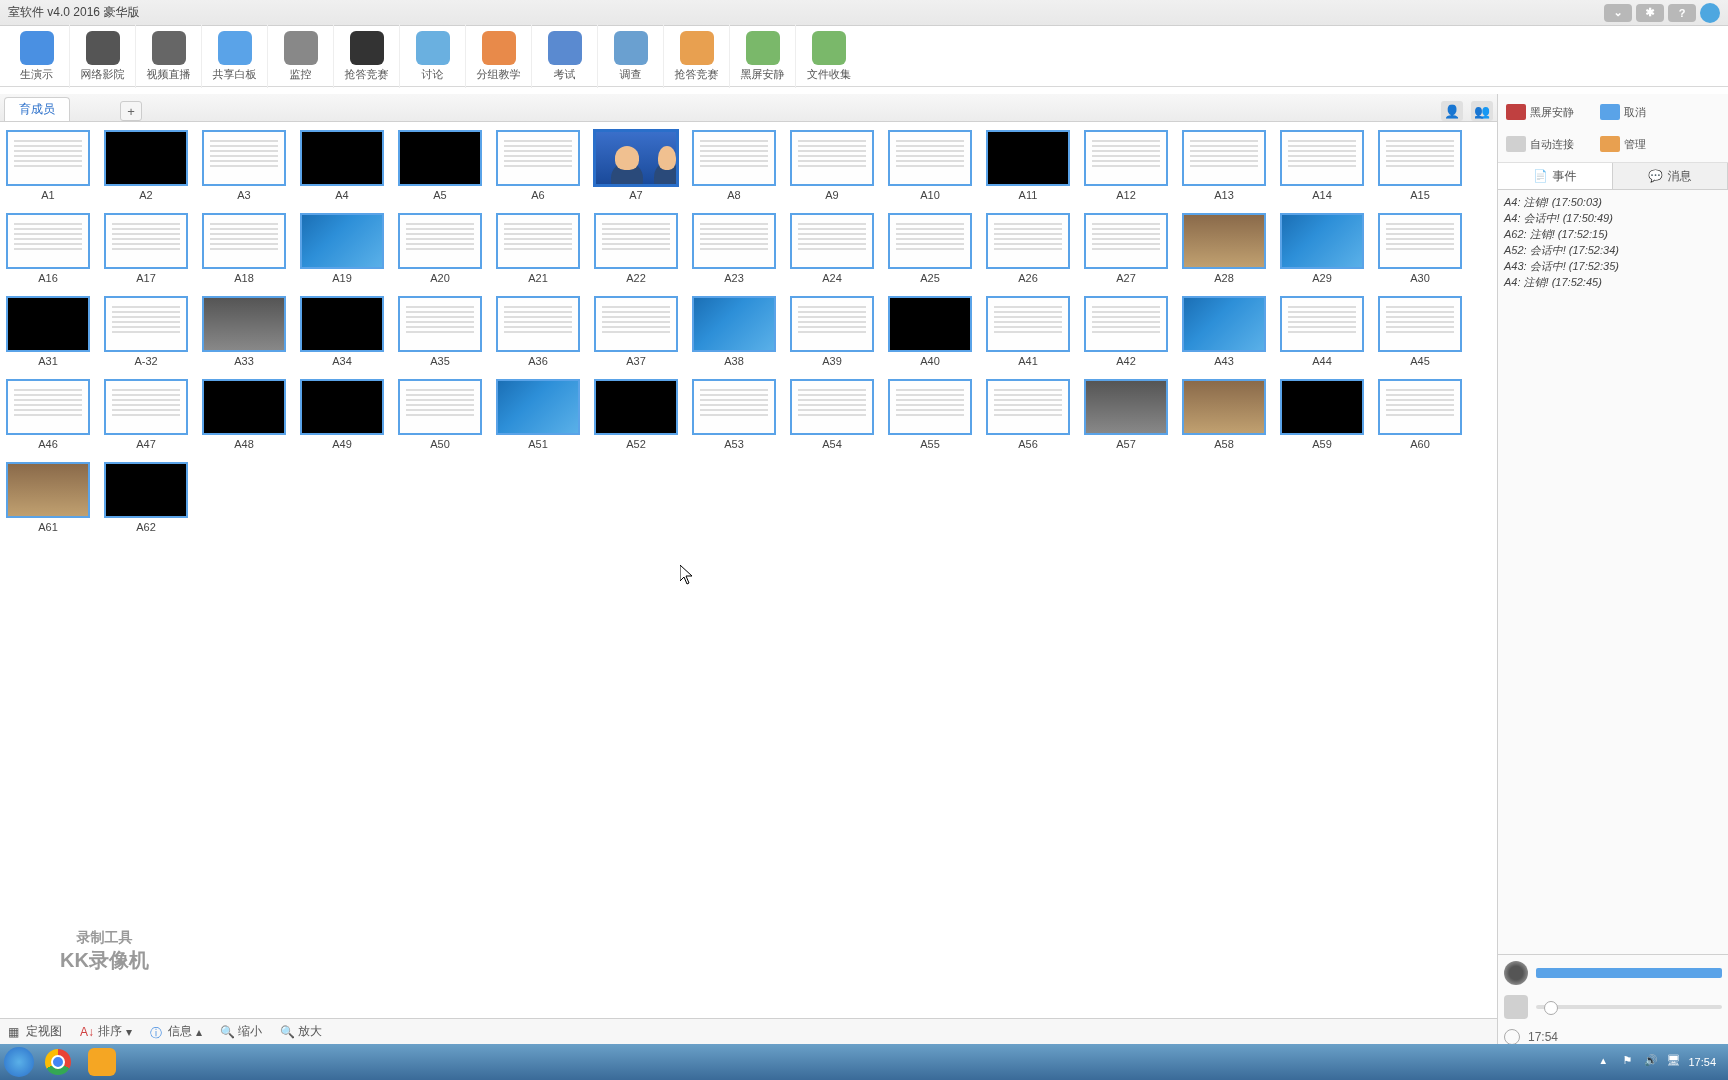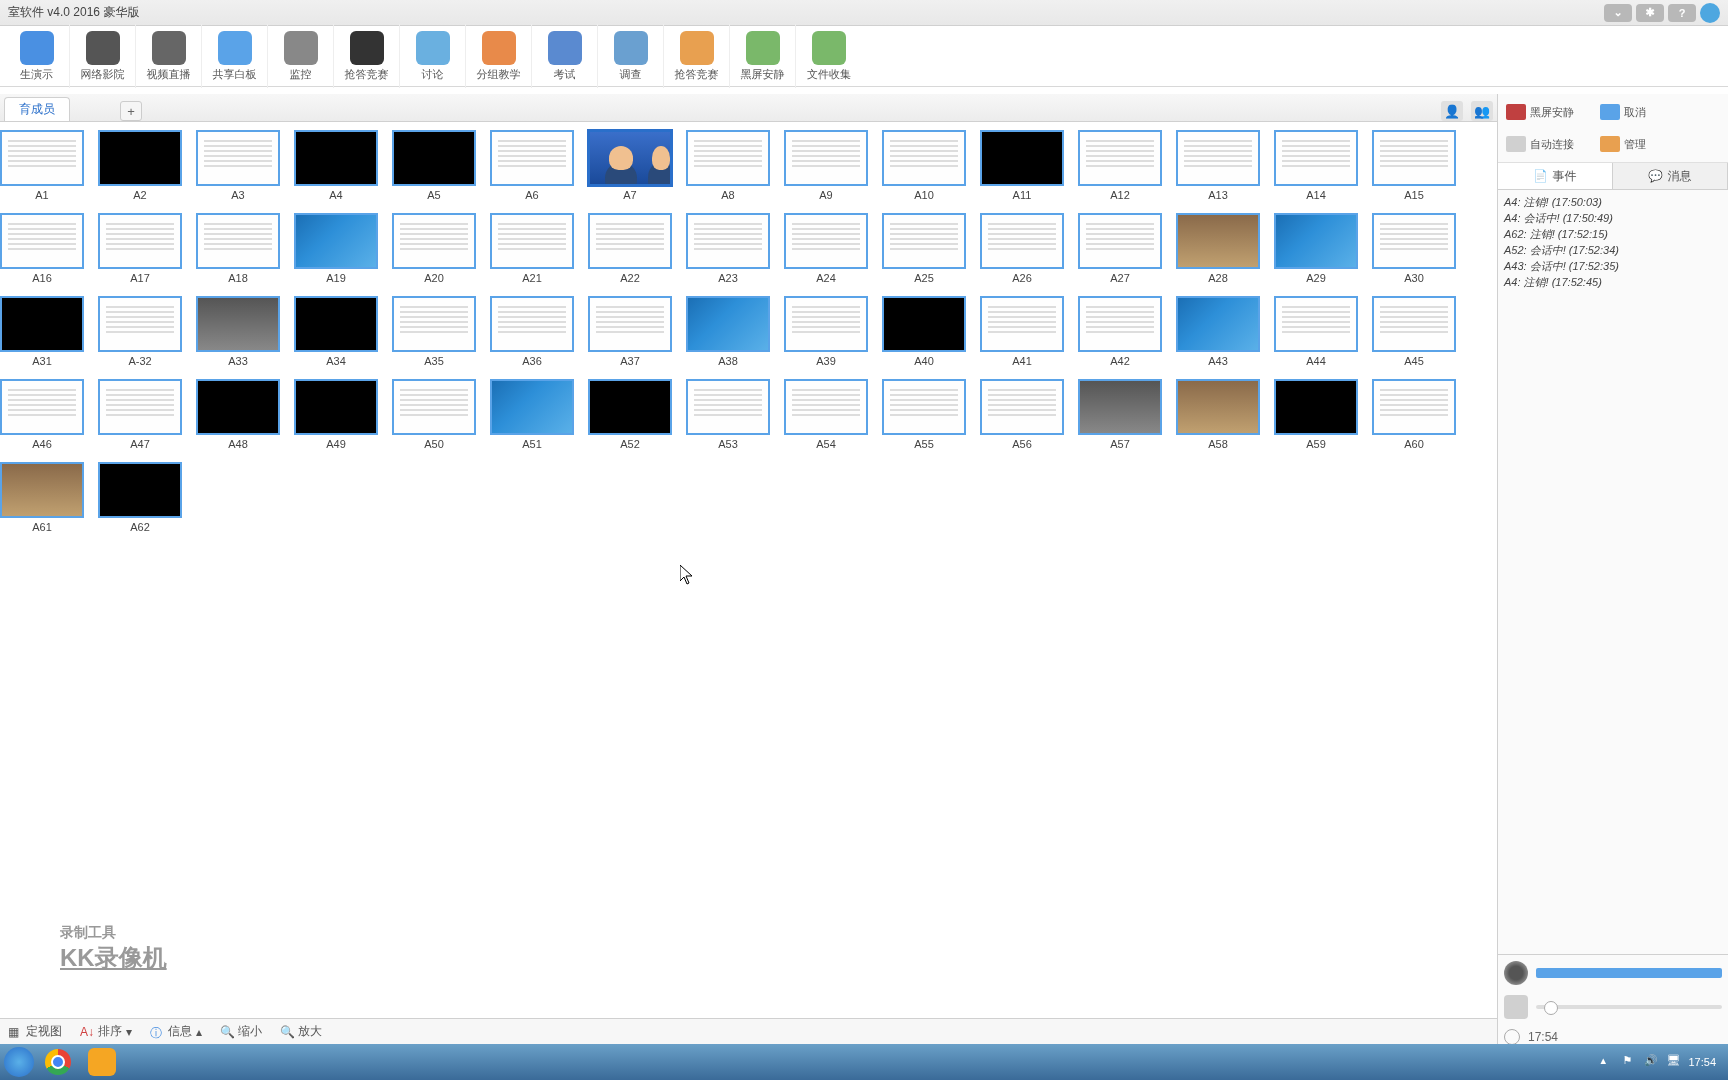--- a/index.html
+++ b/index.html
@@ -13,35 +13,35 @@
 .tb-btn:last-child { border-right: none; }
 .tb-icon { width: 34px; height: 34px; border-radius: 6px; margin-bottom: 2px; display: flex; align-items: center; justify-content: center; font-size: 18px; color: #fff; }
 .tb-label { font-size: 11px; }
 .main { position: absolute; top: 94px; bottom: 36px; left: 0; right: 195px; display: flex; flex-direction: column; }
 .tabbar { height: 28px; background: linear-gradient(#f7f7f7,#ececec); border-bottom: 1px solid #d0d0d0; display: flex; align-items: flex-end; padding-left: 4px; gap: 44px; }
 .tab { height: 24px; padding: 0 14px; font-size: 12px; background: #fff; border: 1px solid #d0d0d0; border-bottom: none; border-radius: 4px 4px 0 0; display: flex; align-items: center; color: #2a6fca; }
 .tab-add { width: 22px; height: 20px; margin-left: 6px; background: #f5f5f5; border: 1px solid #ccc; border-radius: 3px; display: flex; align-items: center; justify-content: center; font-size: 13px; color: #666; }
 .tabbar .spacer { flex: 1; }
 .tabbar .right-icons { display: flex; align-items: center; gap: 8px; padding-right: 10px; }
 .ri { width: 22px; height: 20px; background: #e0e0e0; border-radius: 3px; display: flex; align-items: center; justify-content: center; font-size: 13px; color: #666; }
-.grid-area { flex: 1; overflow: hidden; padding: 8px 0; background: #fff; position: relative; }
+.grid-area { flex: 1; overflow: hidden; padding: 8px 6px; background: #fff; position: relative; text-align: center; }
 .grid { display: flex; flex-wrap: wrap; gap: 12px 14px; }
 .thumb { width: 84px; display: flex; flex-direction: column; align-items: center; }
 .thumb-img { width: 84px; height: 56px; border: 2px solid #5aa3e8; background: #fff; position: relative; overflow: hidden; }
 .thumb-img.black { background: #000; }
 .thumb-img.win7 { background: linear-gradient(135deg,#1b6fb5,#2d8fd8 40%,#5ab0e8); }
 .thumb-img.doc { background: #fefefe; }
 .thumb-img.doc::after { content: ""; position: absolute; top: 8px; left: 6px; right: 6px; height: 2px; background: #ddd; box-shadow: 0 5px 0 #ddd, 0 10px 0 #ddd, 0 15px 0 #ddd, 0 20px 0 #ddd, 0 25px 0 #ddd; }
 .thumb-img.photo { background: linear-gradient(#8a6a4a,#c0a070); }
 .thumb-img.photo2 { background: linear-gradient(#555,#888); }
 .thumb.selected .thumb-img { border: 2px solid #2a6fca; box-shadow: 0 0 0 1px #2a6fca; }
 .thumb-label { font-size: 11px; color: #444; margin-top: 3px; }
 .watermark { position: absolute; left: 50%; top: 340px; transform: translateX(-50%); font-size: 46px; font-weight: 700; color: #dce8f5; letter-spacing: 2px; font-style: italic; pointer-events: none; }
 .rec-badge { position: absolute; left: 60px; bottom: 70px; color: #999; font-size: 14px; font-weight: bold; text-shadow: 1px 1px 0 #fff, -1px -1px 0 #fff, 1px -1px 0 #fff, -1px 1px 0 #fff; }
-.rec-badge .line2 { font-size: 24px; text-decoration: underline; }
+.rec-badge .line2 { font-size: 20px; }
 .statusbar { position: absolute; bottom: 36px; left: 0; right: 195px; height: 26px; background: #f7f7f7; border-top: 1px solid #d0d0d0; display: flex; align-items: center; padding: 0 8px; gap: 18px; font-size: 12px; color: #555; }
 .sb-item { display: flex; align-items: center; gap: 4px; }
 .sb-icon { width: 14px; height: 14px; display: inline-block; }
 .sidebar { position: absolute; top: 94px; right: 0; bottom: 36px; width: 231px; background: #fafafa; border-left: 1px solid #d0d0d0; display: flex; flex-direction: column; }
 .side-actions { display: flex; flex-wrap: wrap; padding: 4px; gap: 4px; border-bottom: 1px solid #e0e0e0; }
 .sa { width: 90px; height: 28px; display: flex; align-items: center; gap: 4px; font-size: 11px; color: #555; padding-left: 4px; }
 .sa-icon { width: 20px; height: 16px; background: #d0d0d0; border-radius: 2px; }
 .side-tabs { display: flex; border-bottom: 1px solid #d0d0d0; }
 .st { flex: 1; height: 26px; display: flex; align-items: center; justify-content: center; font-size: 12px; color: #555; background: #f0f0f0; border-right: 1px solid #d0d0d0; gap: 4px; }
 .st.active { background: #fff; }

